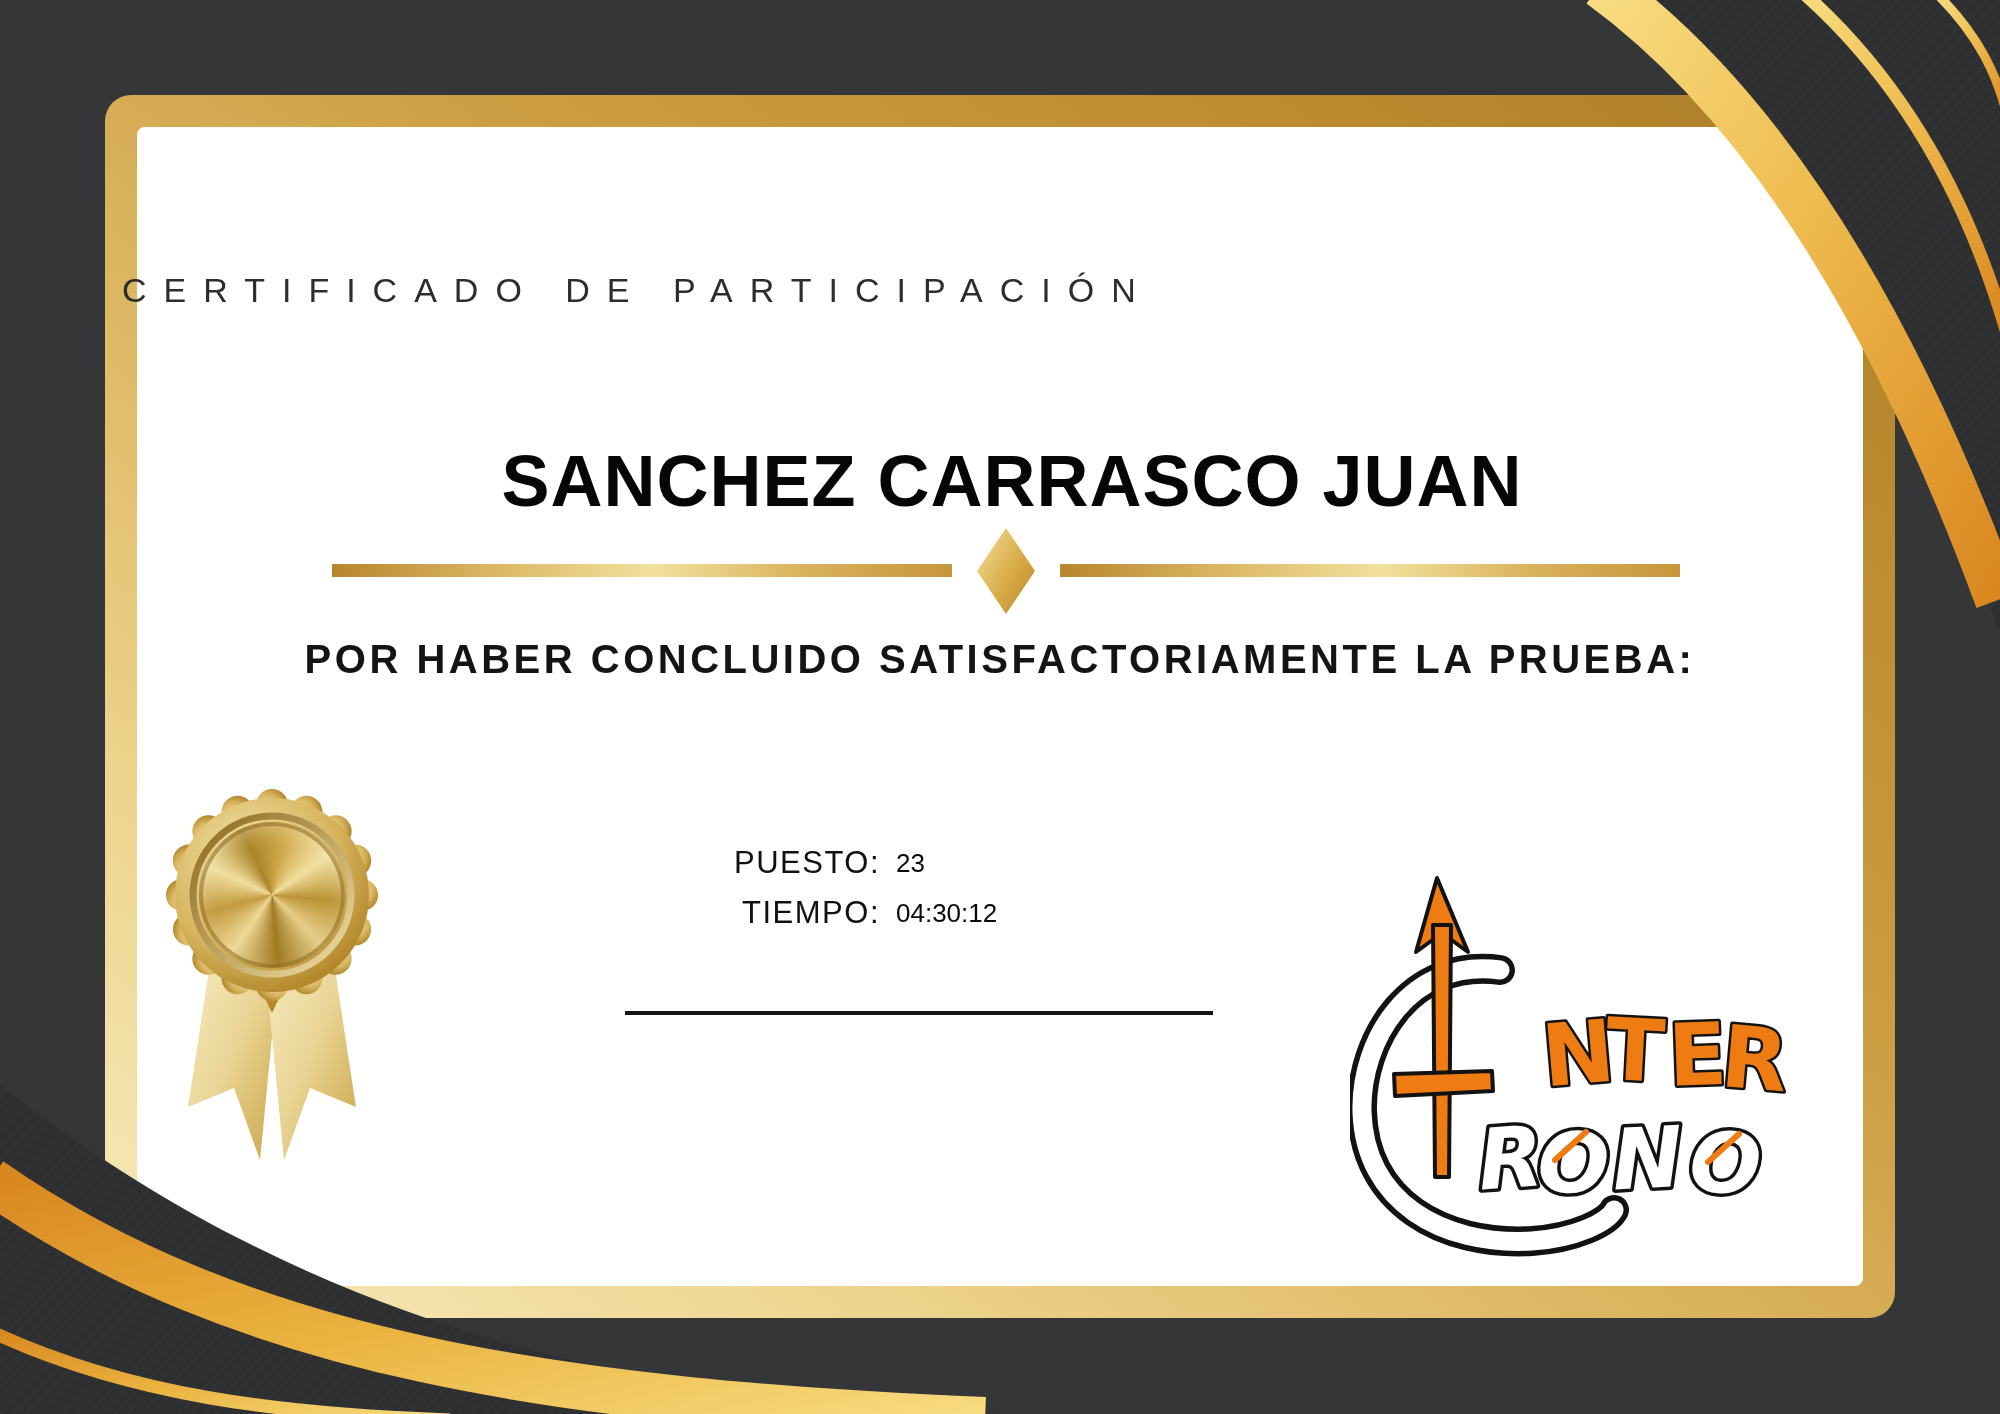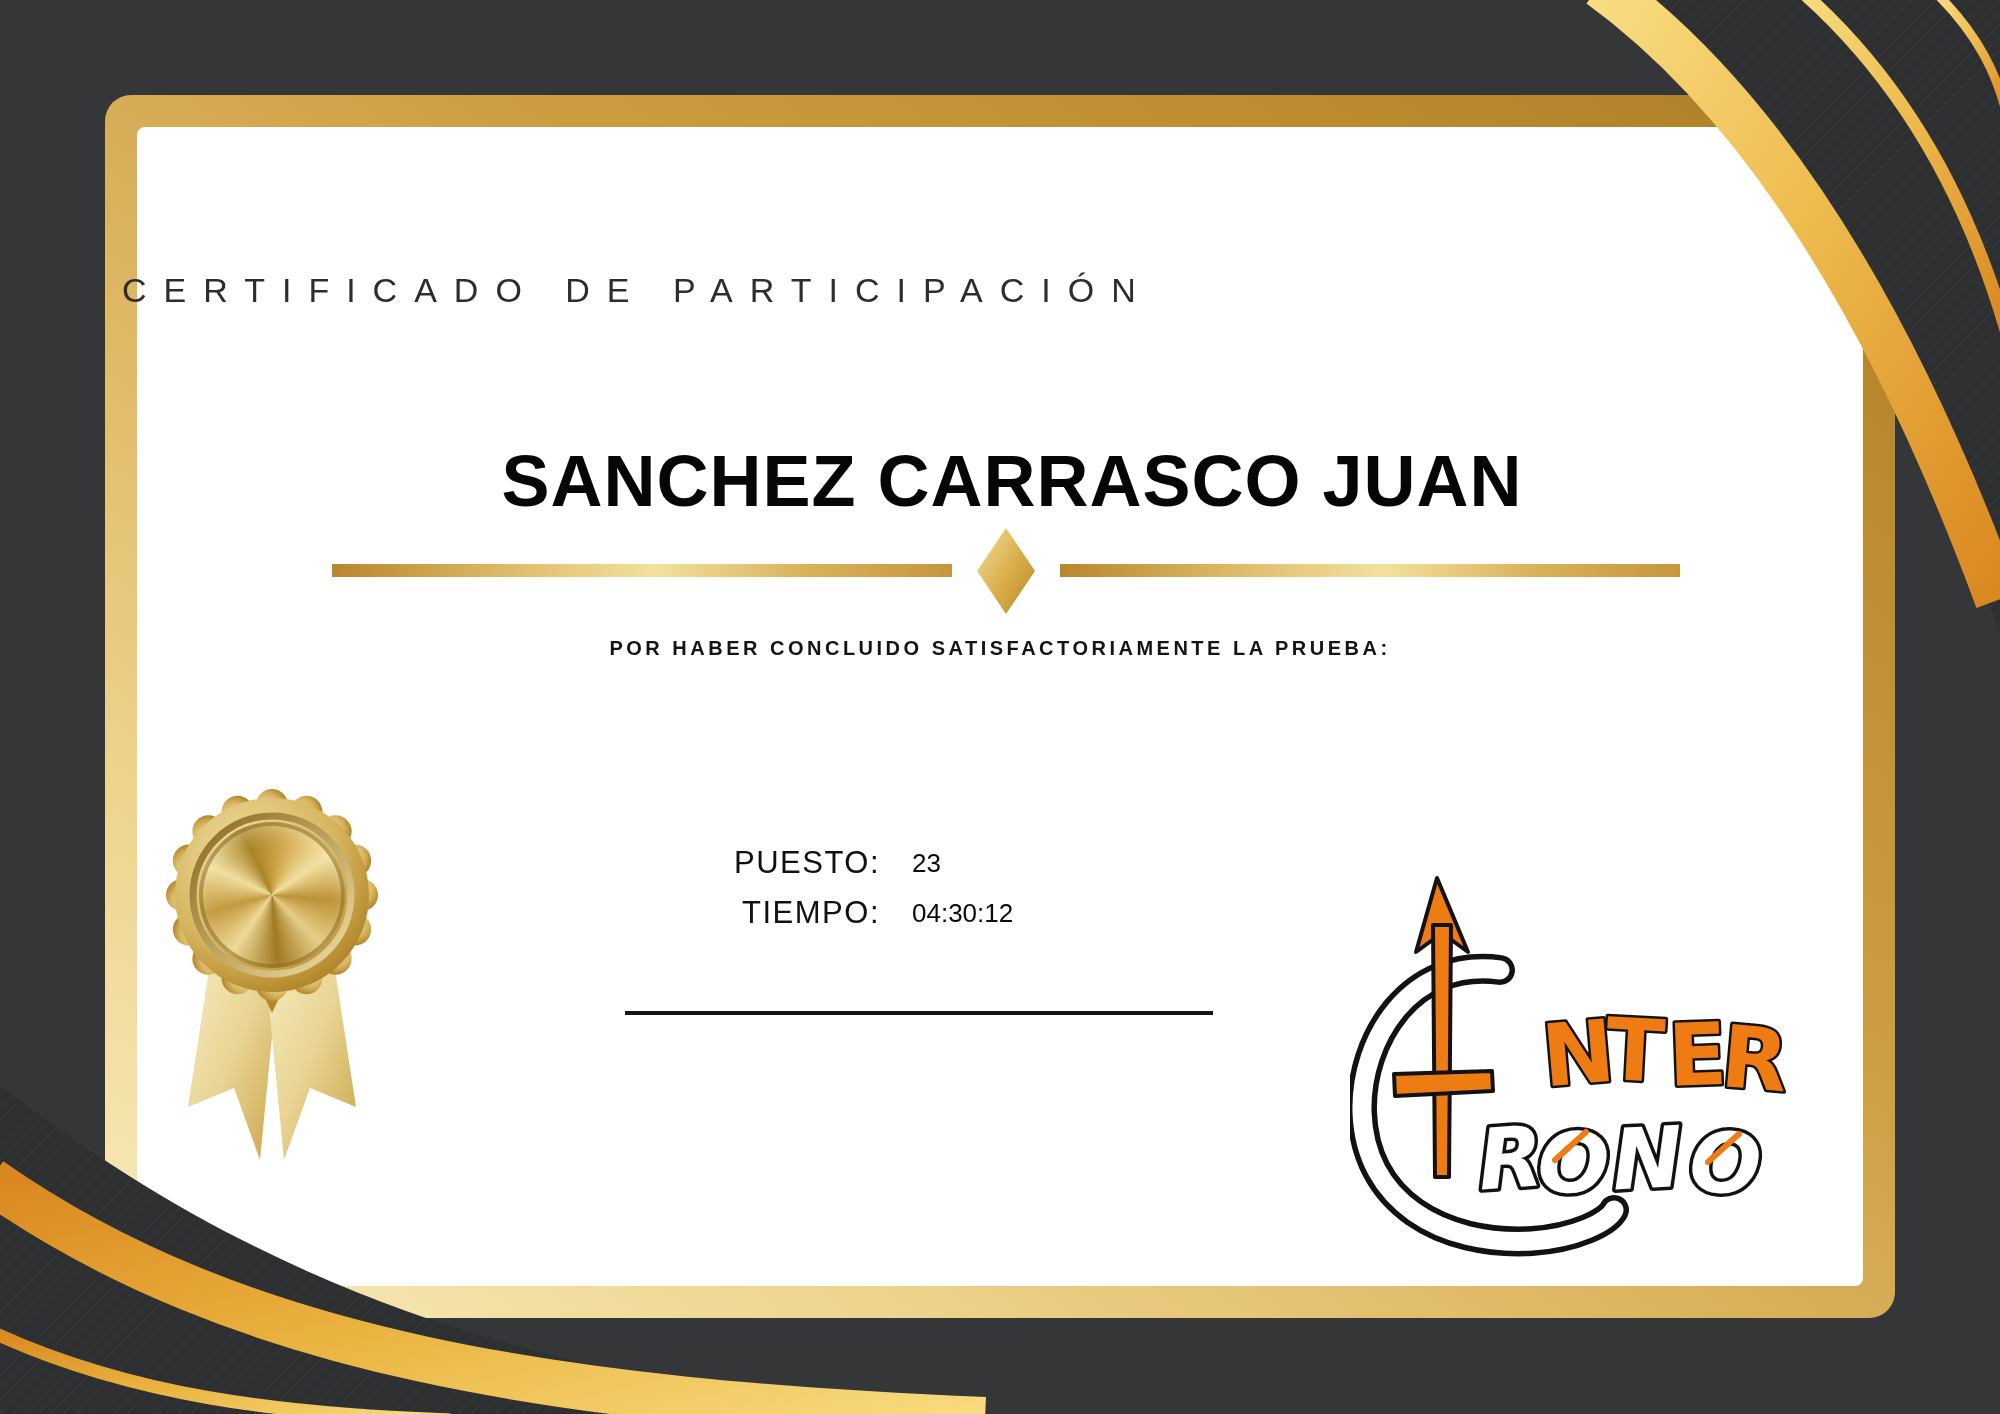--- a/index.html
+++ b/index.html
@@ -26,38 +26,38 @@
     letter-spacing:17px;text-indent:17px;margin-top:46px;
   }
   .cert-name{
     position:absolute;left:105px;top:440px;width:1790px;
     text-align:center;font-size:72px;font-weight:700;color:#060606;
     letter-spacing:1px;
     padding-left:12px;
   }
   .statement{
     position:absolute;left:105px;top:637px;width:1790px;
-    text-align:center;font-size:20px;font-weight:700;color:#141414;
+    text-align:center;font-size:40px;font-weight:700;color:#141414;
     letter-spacing:3.5px;
   }
   
   .divider-bar{
     position:absolute;top:564px;height:13px;width:620px;
     background:linear-gradient(90deg,#b8862c 0%,#ddba68 28%,#f3e19e 52%,#d9b25c 76%,#c7963c 100%);
   }
   .divider-bar.left{left:332px;}
   .divider-bar.right{left:1060px;}
   .divider-diamond{
     position:absolute;left:977px;top:528px;width:58px;height:86px;
     background:linear-gradient(120deg,#f3e19e 0%,#d9ac48 55%,#b8862c 100%);
     clip-path:polygon(50% 0,100% 50%,50% 100%,0 50%);
   }
   
   .details{position:absolute;left:512px;top:838px;}
-  .detail-row{display:grid;grid-template-columns:368px auto;column-gap:32px;height:50px;line-height:50px;}
+  .detail-row{display:grid;grid-template-columns:368px auto;column-gap:16px;height:50px;line-height:50px;}
   .detail-label{text-align:right;font-size:31px;letter-spacing:1.5px;color:#111;}
   .detail-value{text-align:left;font-size:26px;color:#0a0a0a;}
   .signature-line{
     position:absolute;left:625px;top:1011px;width:588px;height:4px;background:#141414;
   }
   
   .medal-svg{position:absolute;left:160px;top:615px;}
   .medal-disc{
     position:absolute;left:199px;top:822px;width:146px;height:146px;border-radius:50%;
     background:conic-gradient(from 15deg,

